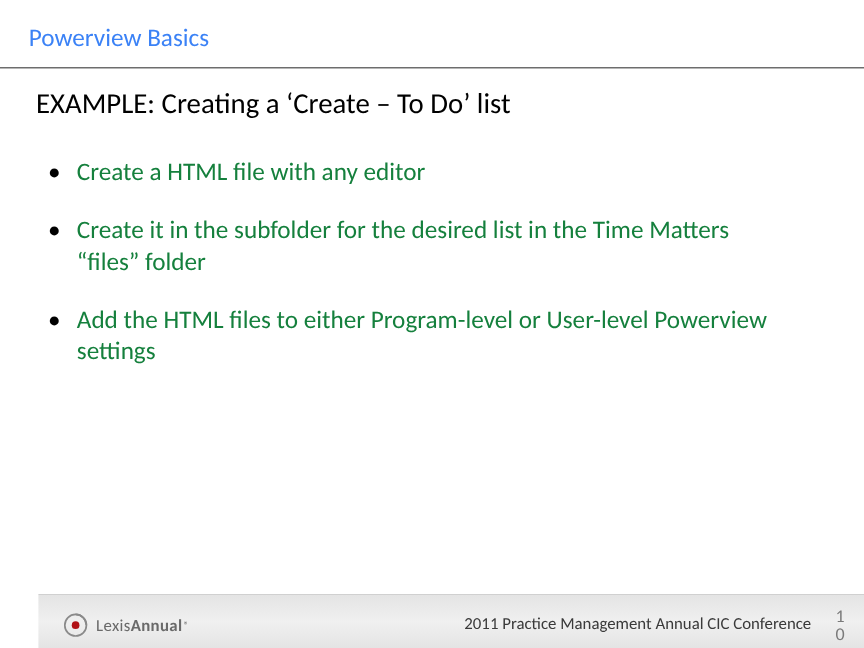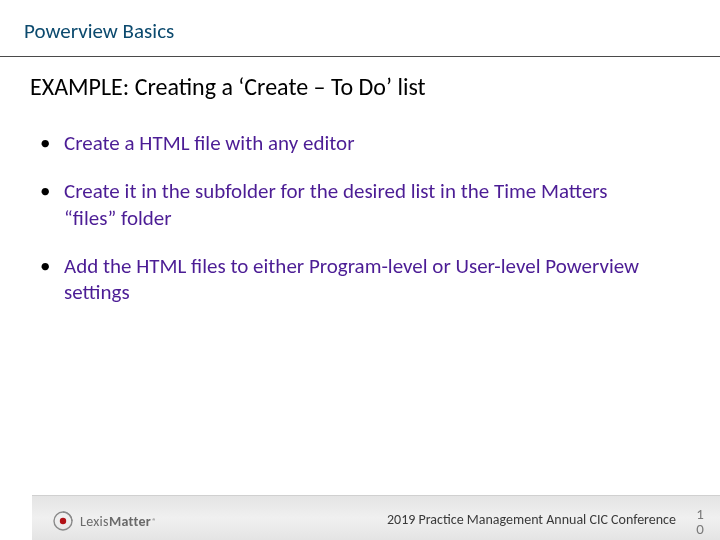--- a/index.html
+++ b/index.html
@@ -16,21 +16,21 @@
   .slide {
     width: 720px;
     height: 540px;
     position: relative;
   }
   .section-title {
     position: absolute;
     left: 24px;
     top: 18px;
     font-size: 21px;
-    color: #0c4a6e;
+    color: #3b82f6;
     font-weight: 400;
   }
   .divider {
     position: absolute;
     left: 0;
     right: 0;
     top: 56px;
     height: 0;
     border-bottom: 1px solid #4a4a4a;
   }
@@ -44,21 +44,21 @@
   }
   .subtitle .underlined {
   }
   .bullets {
     position: absolute;
     left: 40px;
     right: 60px;
     top: 130px;
     font-size: 21px;
     line-height: 1.25;
-    color: #4c1d95;
+    color: #15803d;
   }
   .bullet {
     position: relative;
     padding-left: 24px;
     margin-bottom: 22px;
   }
   .bullet::before {
     content: "•";
     position: absolute;
     left: 0;
@@ -132,23 +132,23 @@
   </div>
 
   <div class="footer-bar">
     <div class="logo">
       <svg width="22" height="22" viewBox="0 0 22 22">
         <circle cx="11" cy="11" r="9" fill="none" stroke="#8a8a8a" stroke-width="1.4"></circle>
         <circle cx="11" cy="11" r="3.2" fill="#b11116"></circle>
         <path d="M11 2 A9 9 0 0 1 20 11" fill="none" stroke="#8a8a8a" stroke-width="1.4"></path>
       </svg>
       <span class="lexis">Lexis</span>
-        <span class="nexis">Matter</span>
+        <span class="nexis">Annual</span>
         <span class="reg">®</span>
     </div>
-    <div class="footer-text">2019 Practice Management Annual CIC Conference</div>
+    <div class="footer-text">2011 Practice Management Annual CIC Conference</div>
     <div class="page-number">
       <div>1</div>
       <div>0</div>
     </div>
   </div>
 
 </div>
 
 </body></html>

